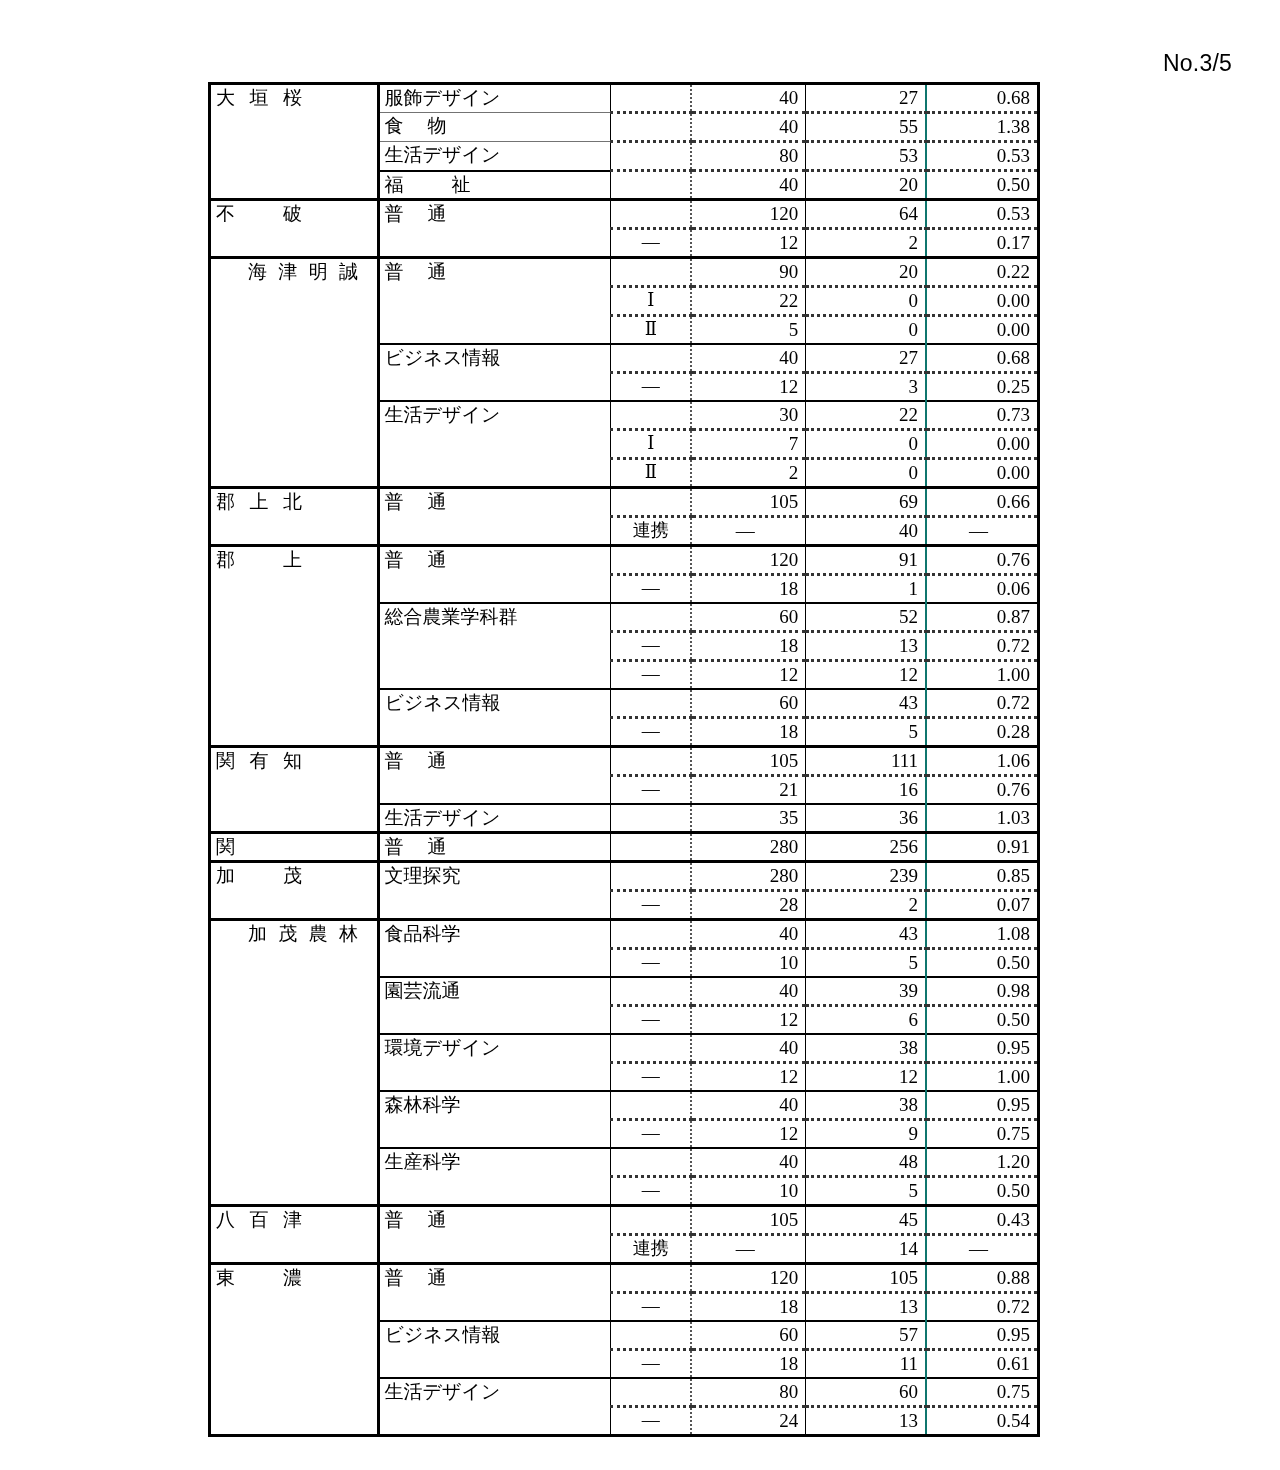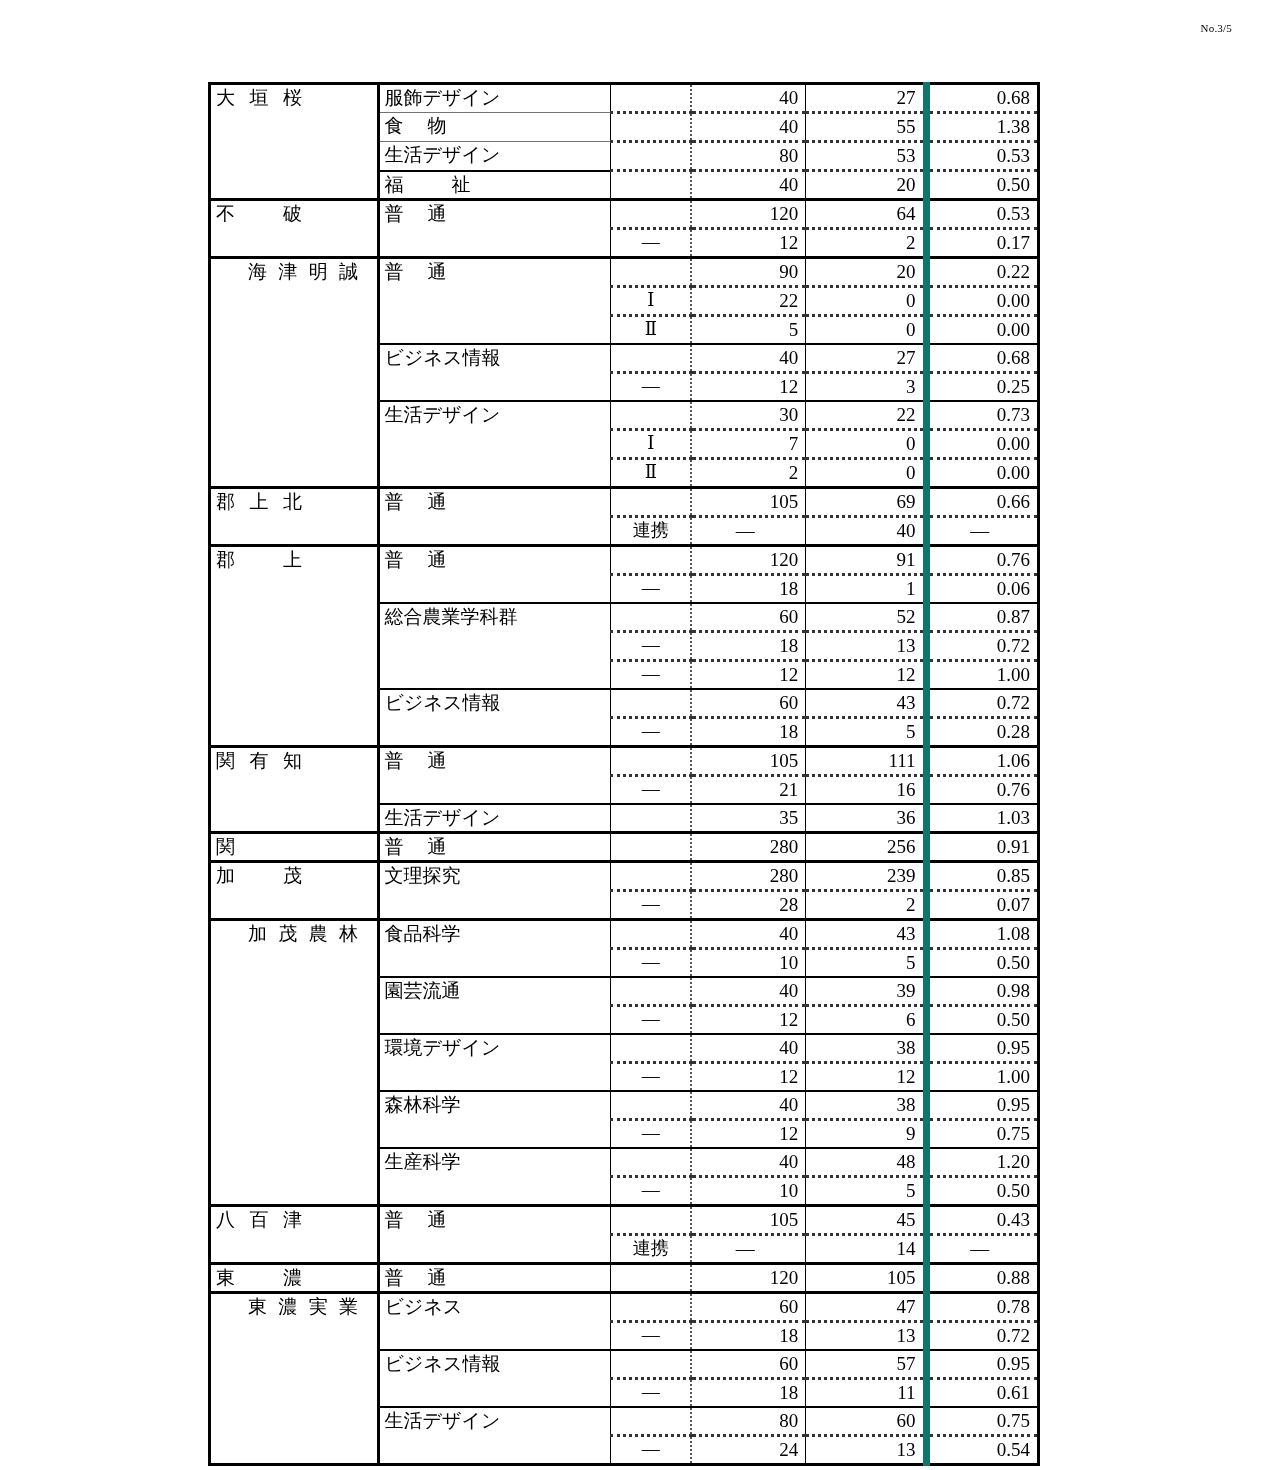--- a/index.html
+++ b/index.html
@@ -13,24 +13,24 @@
     height: 1470px;
     font-family: "Liberation Serif", "DejaVu Serif", serif;
     color: #000000;
     position: relative;
     overflow: hidden;
   }
 
   
   .page-no {
     position: absolute;
-    top: 22px;
+    top: 50px;
     right: 48px;
-    font-family: Liberation Serif, serif;
-    font-size: 11px;
+    font-family: Liberation Sans, sans-serif;
+    font-size: 23px;
     letter-spacing: 0.2px;
     white-space: nowrap;
   }
 
   
   .table-wrap {
     position: absolute;
     left: 208px;
     top: 82px;
     width: 832px;
@@ -105,21 +105,21 @@
   .ht-med    { border-top: 2px solid #000; }
   .ht-thin   { border-top: 1px solid #737373; }
   .ht-dot    { border-top: 3px dotted #333; }
   .ht-none   { border-top: 0; }
 
   
   td.school-cell { border-right: 3px solid #000; }
   td.course-cell { border-right: 1px solid #000; }
   td.tag-cell    { border-right: 2px dotted #555; }
   td.cap-cell    { border-right: 1px solid #000; }
-  td.app-cell    { border-right: 7px solid #0f766e; }
+  td.app-cell    { border-right: 2px solid #0f766e; }
 </style>
 </head>
 <body>
 
 <div class="page-no">No.3/5</div>
 
 <div class="table-wrap">
   <table class="sheet">
     <colgroup>
       <col class="c-school">
@@ -818,38 +818,20 @@
             <span class="num">120</span>
           </td>
           <td class="app-cell ht-thick">
             <span class="num">105</span>
           </td>
           <td class="ht-thick">
             <span class="num">0.88</span>
           </td>
         </tr>
         <tr>
-          <td class="school-cell ht-thick">
-            <span class="school-name"><span class="spread w4">東濃実業</span></span>
-          </td>
-          <td class="course-cell ht-thick">
-            <span class="course-name">ビジネス</span>
-          </td>
-          <td class="tag-cell ht-thick"></td>
-          <td class="cap-cell ht-thick">
-            <span class="num">60</span>
-          </td>
-          <td class="app-cell ht-thick">
-            <span class="num">47</span>
-          </td>
-          <td class="ht-thick">
-            <span class="num">0.78</span>
-          </td>
-        </tr>
-        <tr>
           <td class="school-cell ht-none"></td>
           <td class="course-cell ht-none"></td>
           <td class="tag-cell ht-dot">
             <span class="tag">—</span>
           </td>
           <td class="cap-cell ht-dot">
             <span class="num">18</span>
           </td>
           <td class="app-cell ht-dot">
             <span class="num">13</span>

